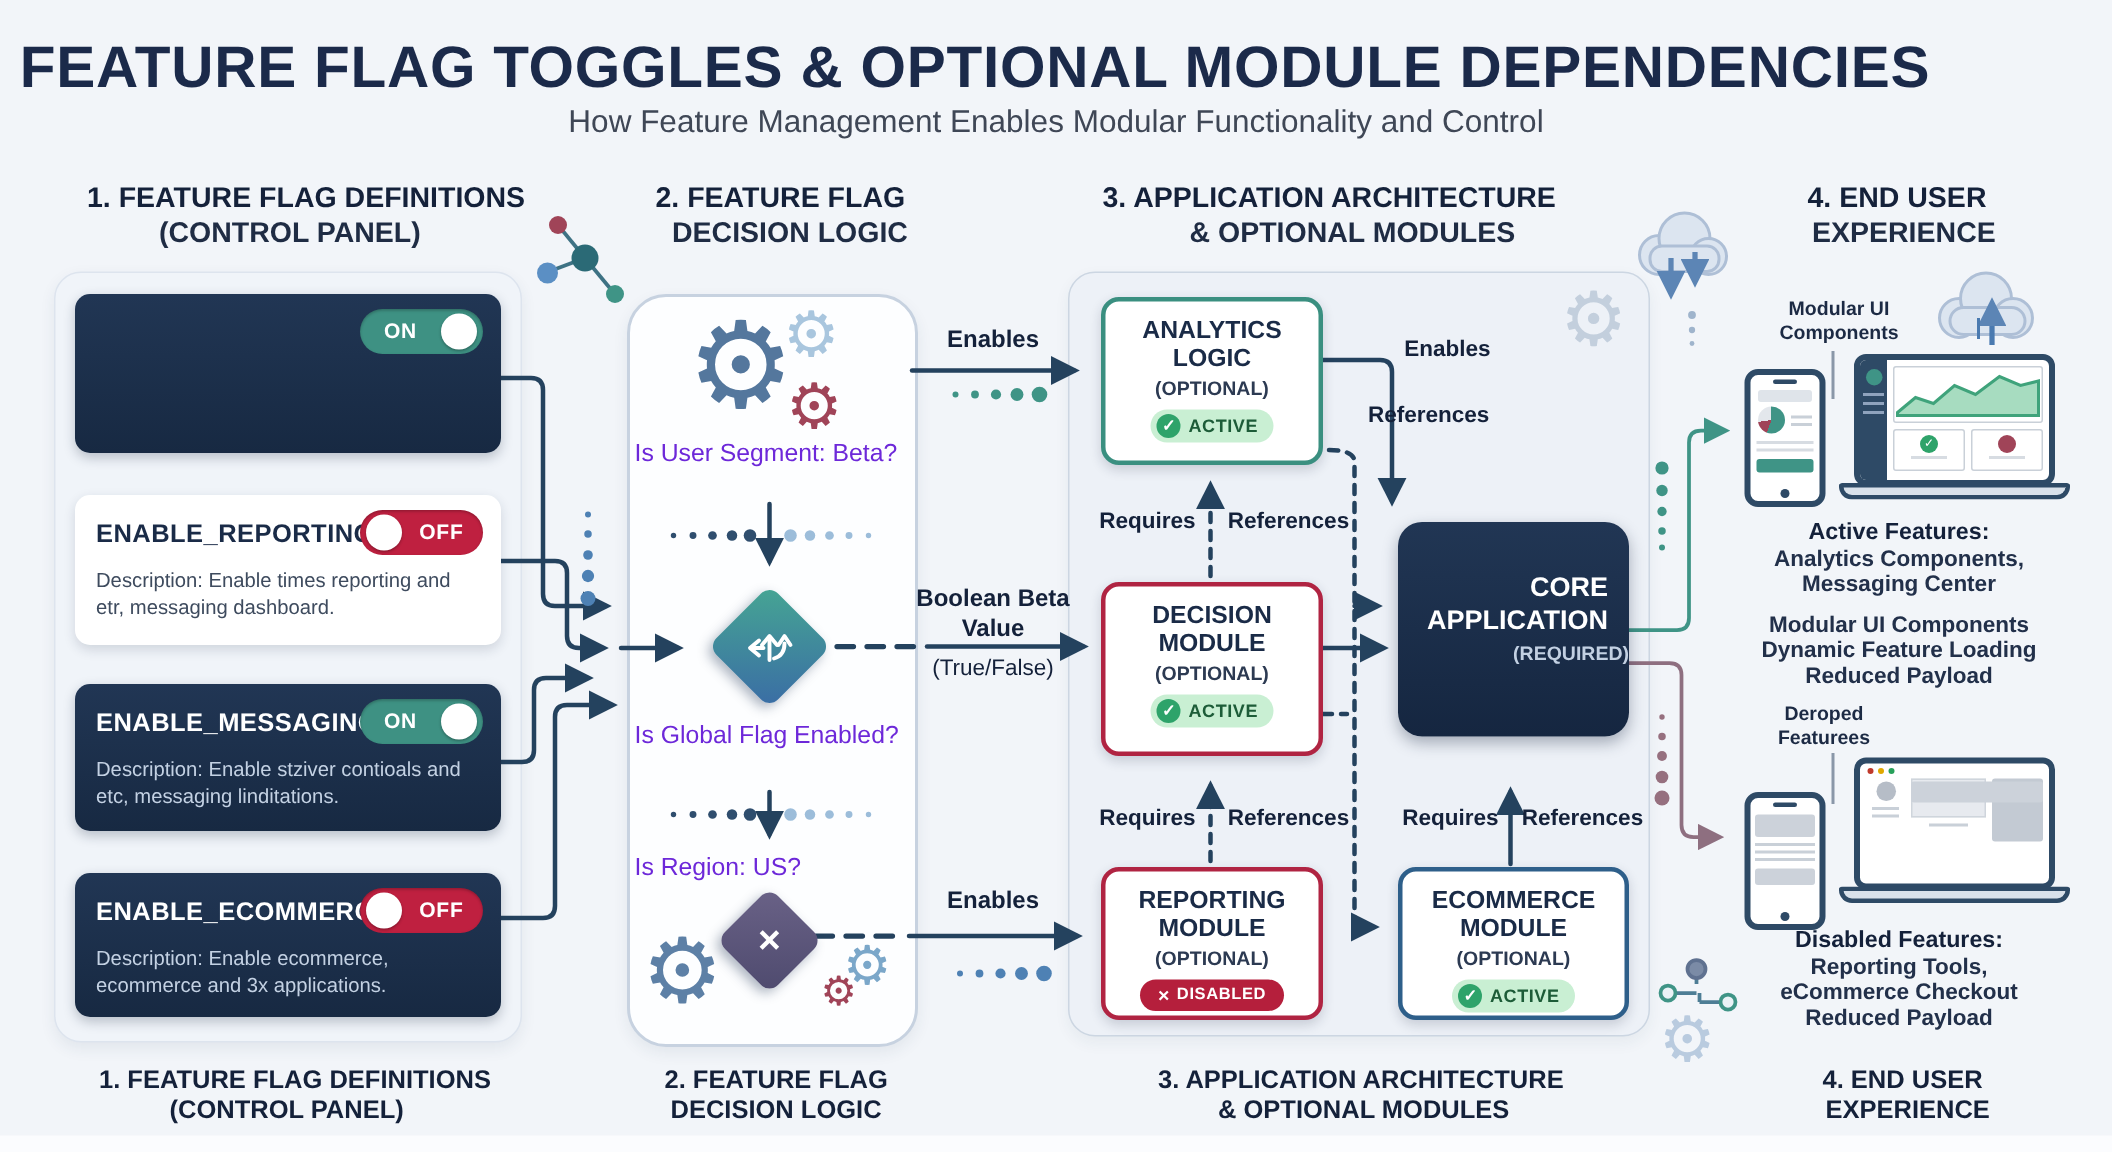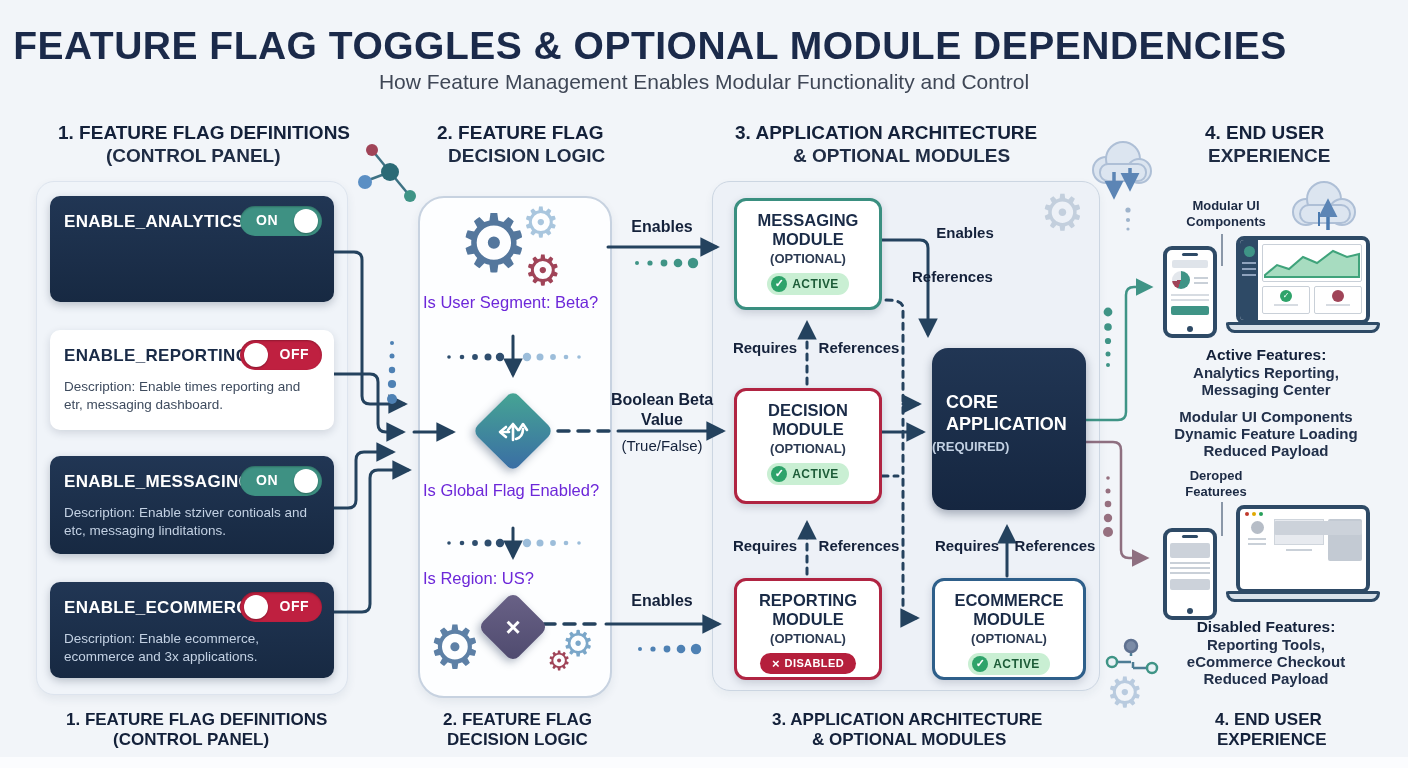--- a/index.html
+++ b/index.html
@@ -40,21 +40,21 @@
   .dicon{position:absolute;left:50%;top:50%;transform:translate(-50%,-50%) rotate(-45deg)}
   .gear{position:absolute;z-index:4;line-height:1;user-select:none}
   
   .module{position:absolute;background:#fff;border-radius:12px;z-index:4;text-align:center;box-sizing:border-box;padding-top:10px;box-shadow:0 3px 8px rgba(25,40,65,.18)}
   .module .mtitle{font-size:16.5px;font-weight:800;color:#1a2b47;line-height:1.15;padding:0 18px}
   .module .msub{font-size:13px;font-weight:600;color:#2c3a52;margin-top:2px}
   .m-analytics{left:734px;top:198px;width:148px;height:112px;border:3px solid #3a8f80}
   .m-messaging{left:734px;top:388px;width:148px;height:116px;border:3px solid #b02442}
   .m-reporting{left:734px;top:578px;width:148px;height:102px;border:3px solid #b02442}
   .m-ecommerce{left:932px;top:578px;width:154px;height:102px;border:3px solid #2e5f8a}
-  .m-core{left:932px;top:348px;width:154px;height:162px;background:linear-gradient(180deg,#213654,#152640);border-radius:16px;z-index:4;position:absolute;text-align:left;color:#fff;padding-top:44px;box-sizing:border-box;box-shadow:0 4px 10px rgba(25,40,65,.35)}
+  .m-core{left:932px;top:348px;width:154px;height:143px;background:linear-gradient(180deg,#213654,#152640);border-radius:16px;z-index:4;position:absolute;text-align:right;color:#fff;padding-top:33px;box-sizing:border-box;box-shadow:0 4px 10px rgba(25,40,65,.35)}
   .m-core .mtitle{font-size:18px;font-weight:800;line-height:1.2;padding:0 14px}
   .m-core .msub{font-size:13px;color:#c2d0e2;margin-top:4px;font-weight:600}
   .badge{display:inline-flex;align-items:center;gap:5px;border-radius:12px;margin-top:7px;padding:3px 10px 3px 4px}
   .badge.active{background:#c9efd3}
   .badge.active .bic{width:16px;height:16px;border-radius:50%;background:#2ea36a;color:#fff;font-size:11px;font-weight:800;display:flex;align-items:center;justify-content:center}
   .badge.active .btxt{font-size:12px;font-weight:800;color:#1d5c38;letter-spacing:.4px}
   .badge.disabled{background:#b51f3c;padding:3px 12px}
   .badge.disabled .bic{color:#fff;font-size:13px;font-weight:800;display:flex}
   .badge.disabled .btxt{font-size:11px;font-weight:800;color:#fff;letter-spacing:.4px}
   
@@ -252,21 +252,20 @@
 
   <g stroke="#4d7d95" stroke-width="2.5" fill="none">
     <path d="M1118 662 H1131 M1133 662 V668 M1133 668 H1146 M1131 656 V648"></path>
     <circle cx="1112" cy="662" r="5" fill="#eaf2f6" stroke="#3f9486"></circle>
     <circle cx="1152" cy="668" r="5" fill="#eaf2f6" stroke="#3f9486"></circle>
     <circle cx="1131" cy="646" r="6" fill="#7b8ba6" stroke="#5f7190"></circle>
   </g>
 </svg>
 
 <div class="flag dark" style="top:196px;height:106px">
-  <div class="fname">ENABLE_ANALYTICS</div>
   <div class="tog on">
       <span class="tlabel">ON</span>
       <span class="knob"></span>
     </div>
 </div>
 <div class="flag light" style="top:330px;height:100px">
   <div class="fname">ENABLE_REPORTING</div>
   <div class="tog off">
       <span class="tlabel">OFF</span>
       <span class="knob"></span>
@@ -314,21 +313,21 @@
 <div class="gear" style="left:428px;top:618px;font-size:60px;color:#5d80a6">⚙</div>
 <div class="gear" style="left:562px;top:626px;font-size:36px;color:#7ba7c9">⚙</div>
 <div class="gear" style="left:547px;top:648px;font-size:27px;color:#a04458">⚙</div>
 
 <div class="elabel" style="left:612px;top:218px;width:100px;font-size:16px">Enables</div>
 <div class="elabel" style="left:607px;top:390px;width:110px;font-size:16px;line-height:1.25">Boolean Beta Value</div>
 <div class="elabel sm" style="left:607px;top:437px;width:110px;font-weight:500">(True/False)</div>
 <div class="elabel" style="left:612px;top:592px;width:100px;font-size:16px">Enables</div>
 
 <div class="module m-analytics">
-  <div class="mtitle">MESSAGING MODULE</div>
+  <div class="mtitle">ANALYTICS LOGIC</div>
   <div class="msub">(OPTIONAL)</div>
   <div class="badge active">
       <span class="bic">✓</span>
       <span class="btxt">ACTIVE</span>
     </div>
 </div>
 <div class="module m-messaging">
   <div class="mtitle">DECISION MODULE</div>
   <div class="msub">(OPTIONAL)</div>
   <div class="badge active">
@@ -411,21 +410,21 @@
             <div style="width:24px;height:2px;background:#d7dce2;margin:0 auto"></div>
           </div>
         </div>
       </div>
     </div>
   </div>
   <div class="base"></div>
 </div>
 
 <div class="xhead" style="top:346px">Active Features:</div>
-<div class="xline" style="top:364px">Analytics Reporting,</div>
+<div class="xline" style="top:364px">Analytics Components,</div>
 <div class="xline" style="top:381px">Messaging Center</div>
 <div class="xline" style="top:408px">Modular UI Components</div>
 <div class="xline" style="top:425px">Dynamic Feature Loading</div>
 <div class="xline" style="top:442px">Reduced Payload</div>
 <div class="xsmall" style="left:1168px;top:468px;width:96px">Deroped Featurees</div>
 
 <div class="phone" style="left:1163px;top:528px">
   <div class="ph-notch"></div>
   <div style="width:40px;height:15px;background:#ccd2da;border-radius:2px;margin:5px auto 4px"></div>
   <div style="width:40px;height:2px;background:#c9d0d8;margin:3px auto"></div>

